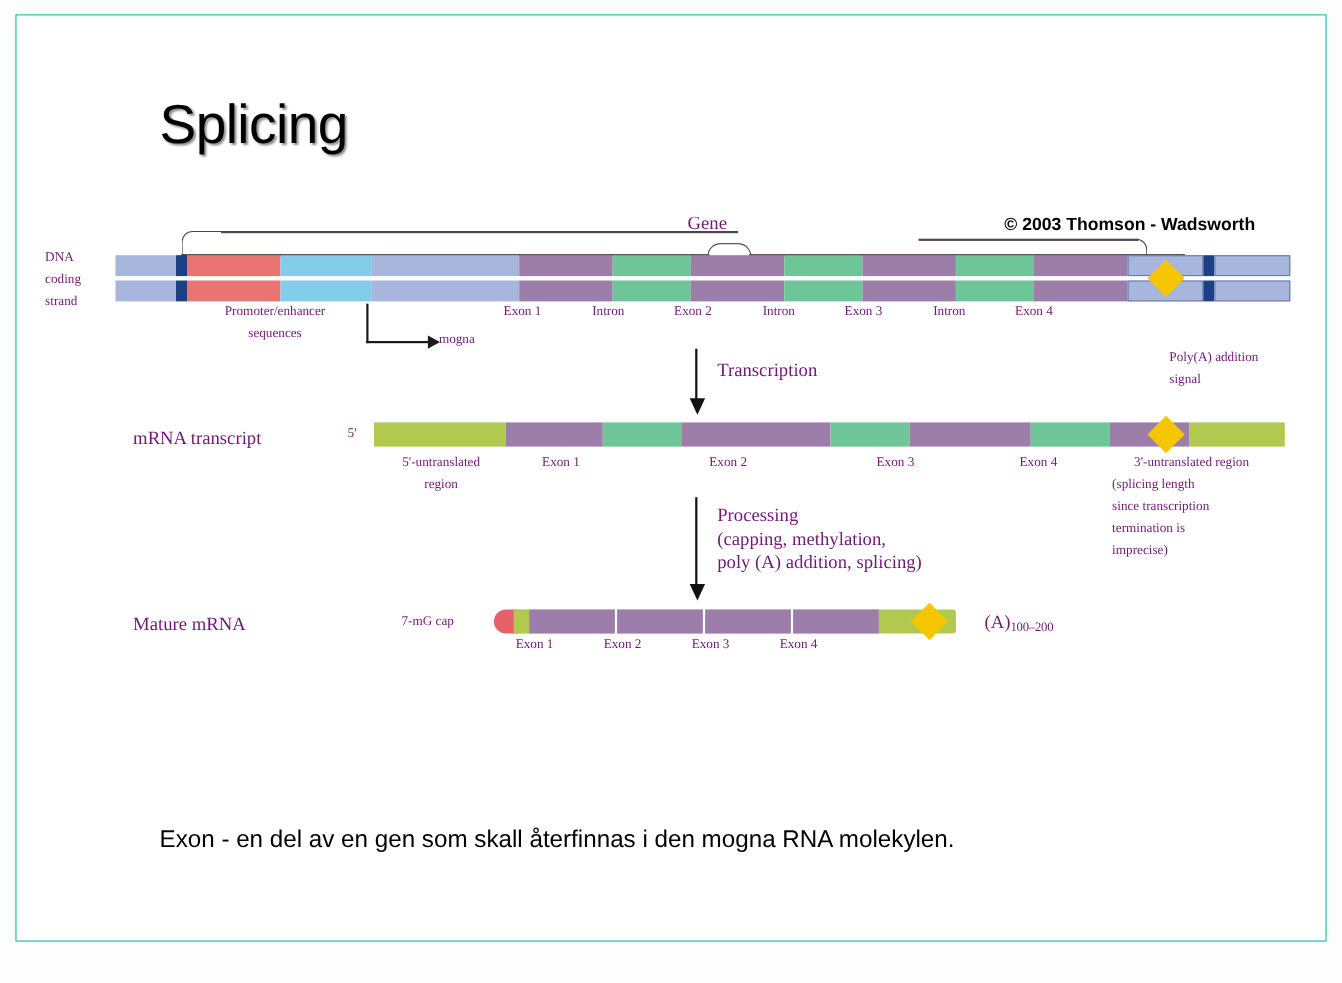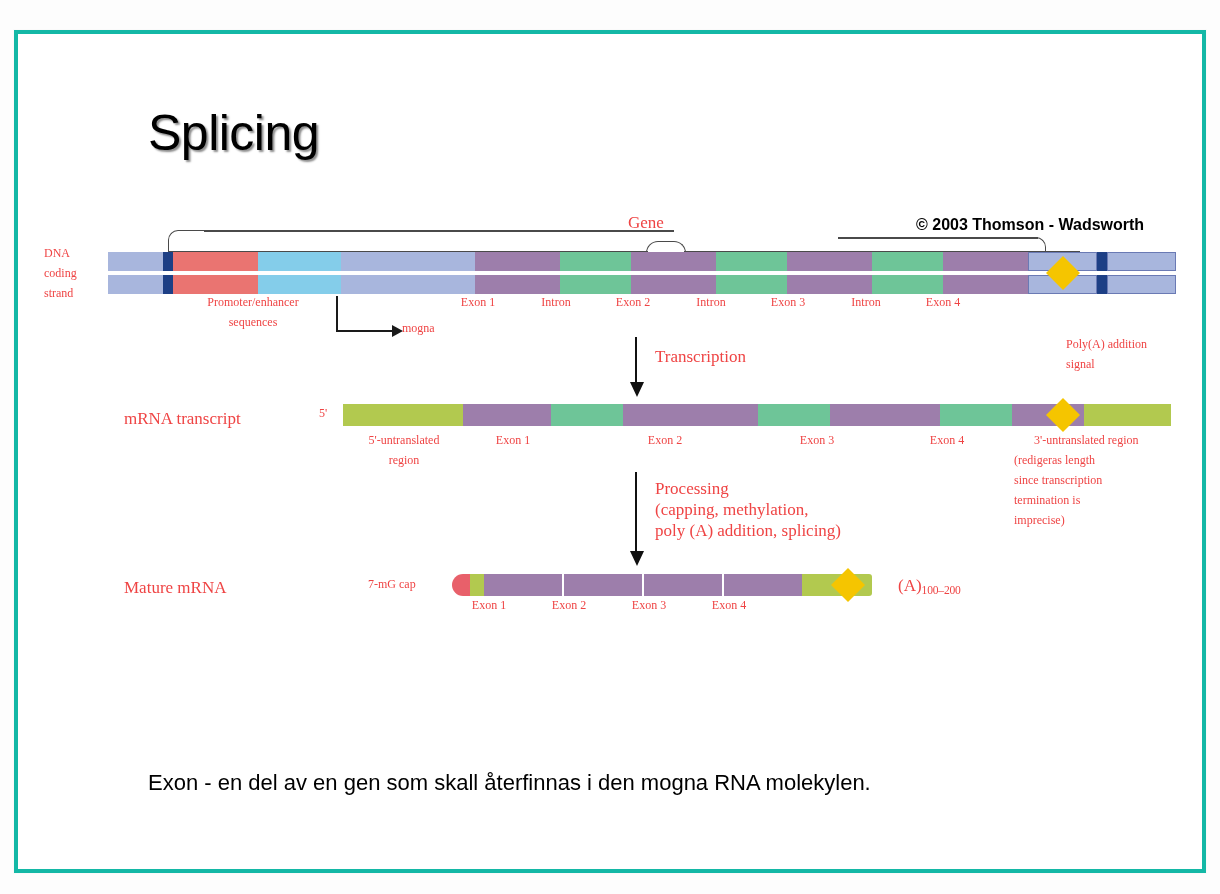--- a/index.html
+++ b/index.html
@@ -16,25 +16,25 @@
     position: absolute;
     left: 0; top: 0;
     width: 1220px;
     height: 894px;
     background: #fdfdfd;
   }
 
   #slide-canvas {
     position: absolute;
     left: 14px;
-    top: 30px;
+    top: 13px;
     width: 1192px;
     height: 843px;
     background: #ffffff;
-    border: 4px solid #14b8a6;
+    border: 1px solid #14b8a6;
     box-shadow: 0 0 0 1px #fafafa;
   }
 
   
   #title {
     position: absolute;
     left: 130px;
     top: 74px;
     font-family: "Liberation Sans", sans-serif;
     font-size: 50px;
@@ -42,21 +42,21 @@
     color: #000000;
     letter-spacing: -0.5px;
     text-shadow: 2px 2px 2px rgba(0,0,0,0.45);
     line-height: 1;
   }
 
   
   .ftext {
     position: absolute;
     font-family: "Liberation Serif", serif;
-    color: #ef4444;
+    color: #701a75;
     line-height: 1.15;
     white-space: nowrap;
   }
 
   .fs17 { font-size: 17px; }
   .fs16 { font-size: 12px; }
   .center { text-align: center; }
 
   
   #copyright {
@@ -374,21 +374,21 @@
 
     <div class="ftext fs16 center" style="left:322px; top:400px; width:128px;">5'-untranslated</div>
     <div class="ftext fs16 center" style="left:322px; top:420px; width:128px;">region</div>
 
     <div class="ftext fs16 center" style="left:452px; top:400px; width:86px;">Exon 1</div>
     <div class="ftext fs16 center" style="left:604px; top:400px; width:86px;">Exon 2</div>
     <div class="ftext fs16 center" style="left:756px; top:400px; width:86px;">Exon 3</div>
     <div class="ftext fs16 center" style="left:886px; top:400px; width:86px;">Exon 4</div>
 
     <div class="ftext fs16" style="left:996px; top:400px;margin-left:20px;">3'-untranslated region</div>
-    <div class="ftext fs16" style="left:996px; top:420px;">(redigeras length</div>
+    <div class="ftext fs16" style="left:996px; top:420px;">(splicing length</div>
     <div class="ftext fs16" style="left:996px; top:440px;">since transcription</div>
     <div class="ftext fs16" style="left:996px; top:460px;">termination is</div>
     <div class="ftext fs16" style="left:996px; top:480px;">imprecise)</div>
 
     <div class="proc-arrow" style="left:612px; top:438px; height:96px;">
       <div class="shaft" style="height:80px;"></div>
       <div class="head" style="top:79px;"></div>
     </div>
     <div class="ftext fs17" style="left:637px; top:445px;">Processing</div>
     <div class="ftext fs17" style="left:637px; top:466px;">(capping, methylation,</div>

